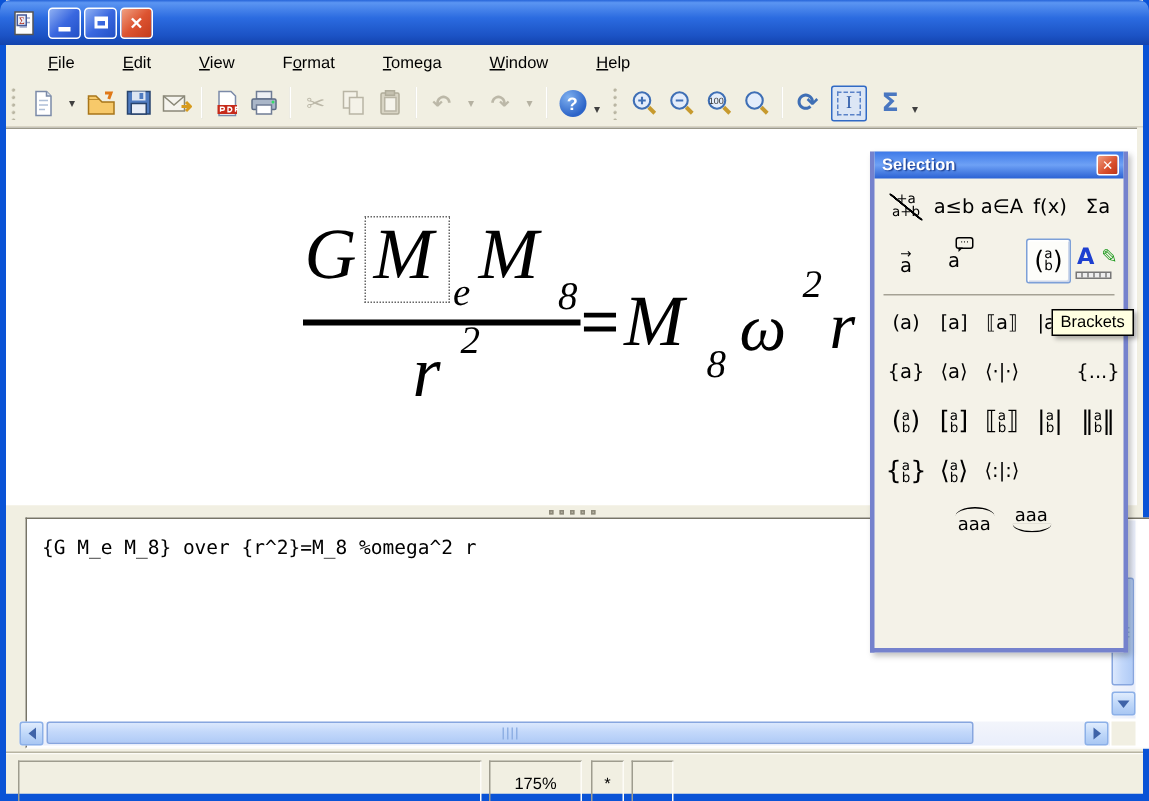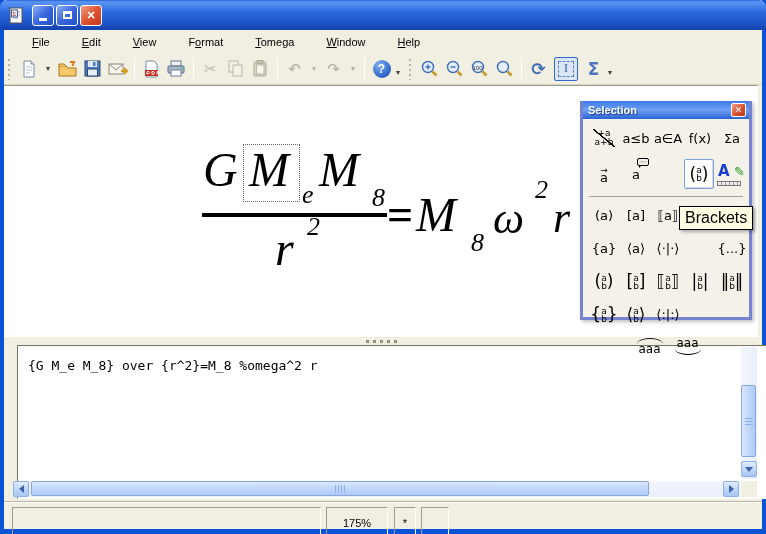--- a/index.html
+++ b/index.html
@@ -84,21 +84,21 @@
   .sb-corner { position:absolute; background:#f1efe2; }
 
   
   .status-sep { position:absolute; left:0; top:501px; width:758px; height:2px;
     border-top:1px solid #b7b4a2; border-bottom:1px solid #fdfcf7; }
   .statusbar { position:absolute; left:0; top:503px; width:758px; height:26px; background:#f1efe2; }
   .status-panel { position:absolute; top:4px; height:31px; border:1px solid;
     border-color:#9e9c8e #fdfcf7 #fdfcf7 #9e9c8e; font-size:11px; display:flex; align-items:center; justify-content:center; }
 
   
-  .palette { position:absolute; left:576px; top:101px; width:172px; height:219px; z-index:50;
+  .palette { position:absolute; left:576px; top:101px; width:172px; height:334px; z-index:50;
     background:#f4f2e8; border:3px solid #7582cd; border-top:none; box-shadow:2px 2px 4px rgba(0,0,0,.25); }
   .palette-title { height:18px; margin:0 -0px;
     background:linear-gradient(180deg,#3d79e8 0%,#6ea1f5 50%,#2b62d4 100%);
     display:flex; align-items:center; padding:0 3px 0 5px; }
   .palette-title .ptext { color:#fff; font-size:11px; font-weight:bold; flex:1; text-shadow:1px 1px 1px #16388a; }
   .pclose { width:15px; height:14px; border:1px solid #fff; border-radius:2px; color:#fff; font-size:9px;
     display:flex; align-items:center; justify-content:center;
     background:linear-gradient(135deg,#ee9c80 0%,#d84e2c 60%,#bd3517 100%); }
   .prow { display:flex; padding-left:5px; align-items:center; }
   .pcell { width:32px; height:100%; display:flex; align-items:center; justify-content:center;
@@ -124,22 +124,22 @@
   .fmt-cell { position:relative; width:26px; height:24px; }
   .fmt-cell .A { position:absolute; left:1px; top:0; color:#1d3fd0; font-weight:bold; font-size:15px; }
   .fmt-cell .pencil { position:absolute; right:-2px; top:2px; color:#1d9a1d; font-size:13px; }
   .fmt-cell .ruler { position:absolute; left:0; bottom:0; width:24px; height:5px; border:1px solid #777;
     background:repeating-linear-gradient(90deg,#eee 0 3px,#999 3px 4px); }
   .brace-cell { display:inline-flex; flex-direction:column; align-items:center; font-size:12px; line-height:11px; }
   .brace-arc-top { width:26px; height:6px; border-top:1.5px solid #000; border-radius:100% 100% 0 0 / 200% 200% 0 0; }
   .brace-arc-bot { width:26px; height:6px; border-bottom:1.5px solid #000; border-radius:0 0 100% 100% / 0 0 200% 200%; }
 
   
-  .tooltip { position:absolute; left:675px; top:206px; z-index:60; background:#ffffe1; border:1px solid #000;
-    font-size:16px; padding:2px 5px; color:#000; box-shadow:2px 2px 3px rgba(0,0,0,.3); }
+  .tooltip { position:absolute; left:697px; top:206px; z-index:60; background:#ffffe1; border:1px solid #000;
+    font-size:11px; padding:2px 5px; color:#000; box-shadow:2px 2px 3px rgba(0,0,0,.3); }
 
   svg { display:block; }
 </style>
 </head>
 <body>
 
 <div class="window">
 
   <div class="titlebar">
     <svg class="app-icon" viewBox="0 0 17 17">

